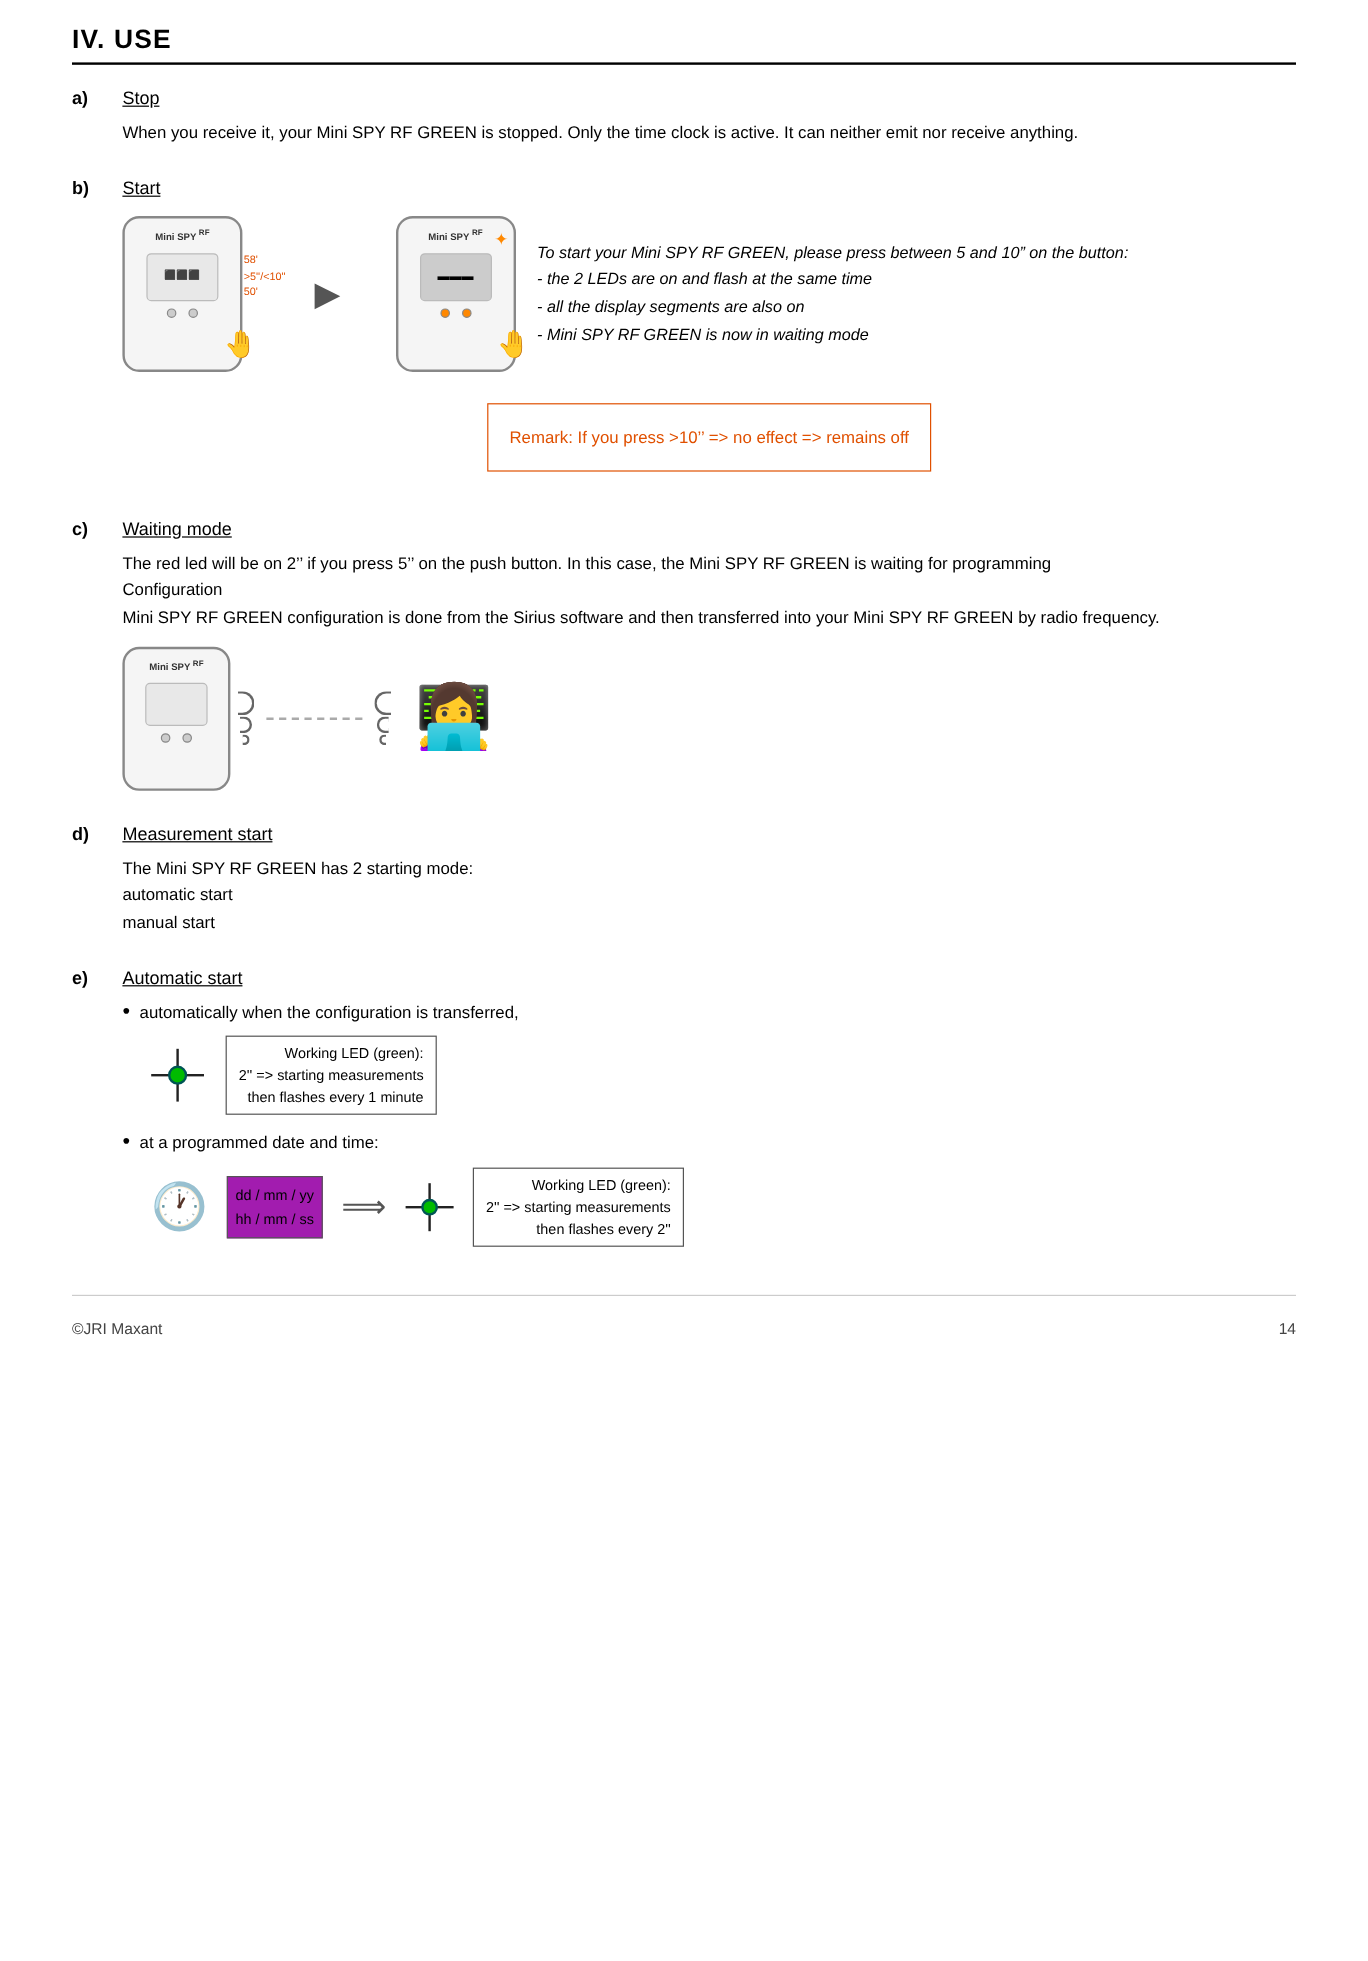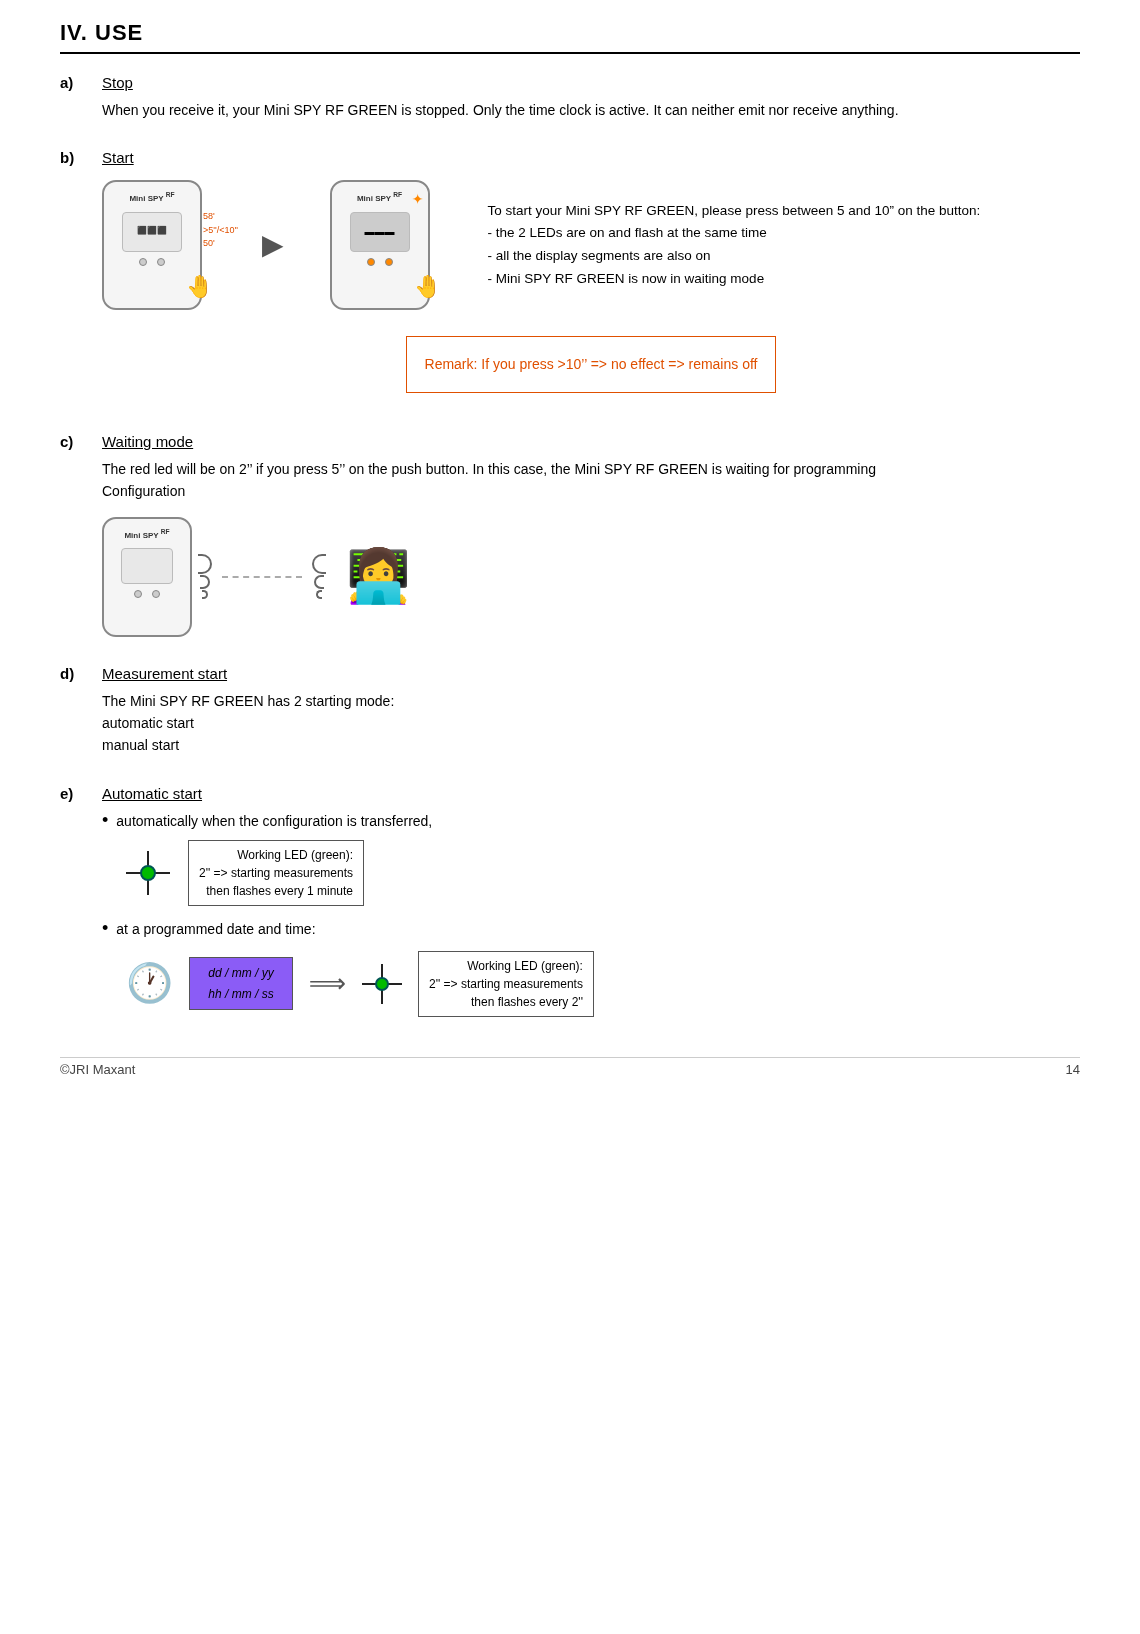--- a/index.html
+++ b/index.html
@@ -184,25 +184,24 @@
     }
     
     .prog-date-row {
       display: flex;
       align-items: center;
       gap: 16px;
       margin: 10px 0;
     }
     .date-box {
       border: 1px solid #555;
-      padding: 5px 18px;
+      padding: 5px 6px;
       font-size: 12px;
       line-height: 1.7;
-      background: #8b5cf6;
-      font-style: italic;
+      background: #a21caf;
     }
     .led-cross-sm {
       position: relative;
       width: 40px;
       height: 40px;
       display: flex;
       align-items: center;
       justify-content: center;
     }
     .led-cross-sm .h-line { position: absolute; width: 40px; height: 2px; background: #222; left: 0; top: 50%; transform: translateY(-50%); }
@@ -216,21 +215,21 @@
       border: 2px solid #055;
       left: 50%; top: 50%;
       transform: translate(-50%, -50%);
       z-index: 2;
     }
     .page-footer {
       display: flex;
       justify-content: space-between;
       margin-top: 40px;
       border-top: 1px solid #ccc;
-      padding-top: 4px;
+      padding-top: 20px;
       font-size: 13px;
       color: #444;
     }
     .bullet-item {
       display: flex;
       align-items: flex-start;
       gap: 8px;
       margin: 4px 0;
     }
     .bullet-dot {
@@ -311,21 +310,21 @@
             <div class="device-led orange"></div>
             <div class="device-led orange"></div>
           </div>
 
           <div style="position:absolute;top:6px;right:4px;font-size:14px;color:#f80;">✦</div>
 
           <div class="hand-icon" style="bottom:4px;right:-14px;">🤚</div>
         </div>
       </div>
 
-      <div style="margin-left:40px;font-size:13.5px;line-height:1.7;">
+      <div style="font-size:13.5px;line-height:1.7;font-style:italic;">
         <div>To start your Mini SPY RF GREEN, please press between 5 and 10” on the button:</div>
         <div>- the 2 LEDs are on and flash at the same time</div>
         <div>- all the display segments are also on</div>
         <div>- Mini SPY RF GREEN is now in waiting mode</div>
       </div>
     </div>
     <div class="remark-container">
       <div class="remark-box">
         <span>Remark: If you press &gt;10’’ =&gt; no effect =&gt; remains off</span>
       </div>
@@ -334,20 +333,21 @@
 </div>
 
 <div class="section">
   <div class="section-label">
     <span class="section-letter">c)</span>
     <span class="section-title">Waiting mode</span>
   </div>
   <div class="section-content">
     <p>The red led will be on 2’’ if you press 5’’ on the push button. In this case, the Mini SPY RF GREEN is waiting for programming</p>
     <p>Configuration</p>
+    <p>Mini SPY RF GREEN configuration is done from the Sirius software and then transferred into your Mini SPY RF GREEN by radio frequency.</p>
 
     <div class="section-c-illus">
 
       <div class="device-wifi">
         <div class="device-box device-box-small">
           <span class="device-label">Mini SPY <sup>RF</sup></span>
           <div class="device-screen" style="width:52px;height:36px;"></div>
           <div class="device-led-row">
             <div class="device-led"></div>
             <div class="device-led"></div>

